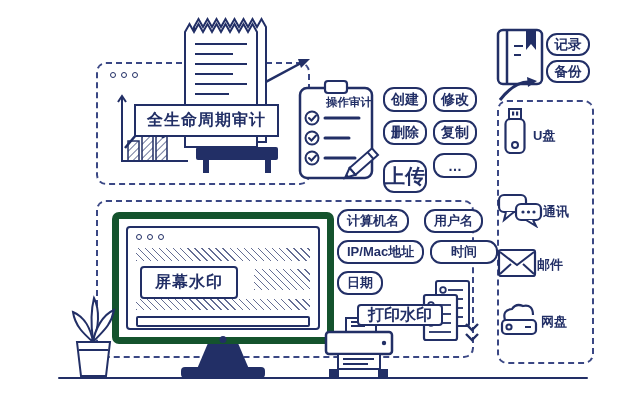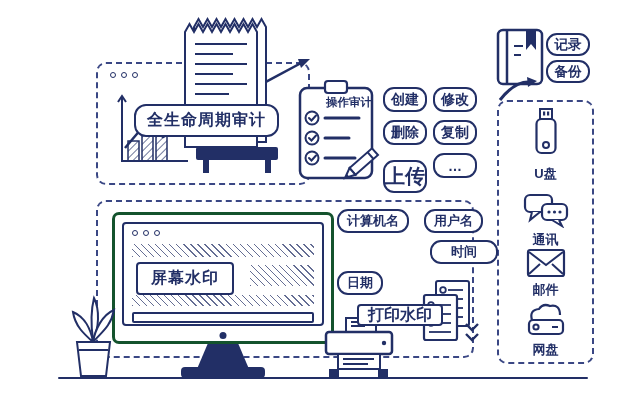--- a/index.html
+++ b/index.html
@@ -10,29 +10,29 @@
   svg.abs{display:block;overflow:visible}
   .panel-dashed{position:absolute;border:2px dashed #3a4784;border-radius:10px;background:transparent;z-index:0}
   .tag{position:absolute;display:inline-flex;align-items:center;justify-content:center;
        background:#fff;border:2px solid #222f66;border-radius:11px;color:#222f66;
        font-weight:700;white-space:nowrap;z-index:3}
   .hatch{position:absolute;background-image:repeating-linear-gradient(45deg,
          rgba(34,47,102,.7) 0,rgba(34,47,102,.7) 1px,transparent 1px,transparent 5px)}
   .win-dots{position:absolute;display:flex;gap:5px;z-index:2}
   .win-dots i{width:6px;height:6px;border:1.5px solid #222f66;border-radius:50%;display:block;background:#fff}
   .floor{position:absolute;left:58px;top:377px;width:530px;border-top:2.5px solid #222f66;border-radius:2px;z-index:0}
-  .monitor{position:absolute;left:112px;top:212px;width:222px;height:132px;border:3px solid #14532d;
+  .monitor{position:absolute;left:112px;top:212px;width:222px;height:132px;border:7px solid #14532d;
            border-radius:7px;background:#fff;z-index:2}
   .screen-inner{position:absolute;left:7px;top:7px;right:7px;height:104px;border:2px solid #222f66;border-radius:4px;background:#fff}
   .monitor-dot{position:absolute;left:50%;transform:translateX(-50%);top:117px;width:7px;height:7px;border-radius:50%;background:#222f66}
   .stand{position:absolute;left:197px;top:342px;width:52px;height:27px;background:#222f66;
          clip-path:polygon(22% 0,78% 0,100% 100%,0 100%);z-index:1}
   .stand-base{position:absolute;left:181px;top:367px;width:84px;height:11px;background:#222f66;border-radius:4px;z-index:1}
   .strip{position:absolute;border:2px solid #222f66;background:#fff;border-radius:2px}
-  .channel{position:absolute;left:497px;width:97px;display:flex;flex-direction:column;align-items:center;z-index:2}
+  .channel{position:absolute;left:497px;width:97px;display:flex;flex-direction:row;align-items:center;z-index:2}
   .channel-label{font-size:13px;font-weight:700;margin-top:3px;color:#222f66}
   .illu{z-index:2}
   .title-overlay{position:absolute;text-align:right;font-weight:700;color:#222f66;z-index:3}
 </style>
 </head>
 <body>
 
 <div class="scene">
 
   <div class="floor"></div>
@@ -65,21 +65,21 @@
     </g>
     <g>
       <rect x="33" y="127" width="11" height="20" fill="url(#hatch-bars)" stroke="#222f66" stroke-width="1.5"></rect>
       <rect x="47" y="113" width="11" height="34" fill="url(#hatch-bars)" stroke="#222f66" stroke-width="1.5"></rect>
       <rect x="61" y="121" width="11" height="26" fill="url(#hatch-bars)" stroke="#222f66" stroke-width="1.5"></rect>
       <path d="M27,84 L27,147 L93,147" fill="none" stroke="#222f66" stroke-width="2"></path>
       <polyline points="23,88 27,82 31,88" fill="none" stroke="#222f66" stroke-width="2"></polyline>
     </g>
   </svg>
 
-  <div class="tag" style="left:134px;top:104px;padding:4px 11px;font-size:16px;letter-spacing:1px;border-radius:12px">全生命周期审计</div>
+  <div class="tag" style="left:134px;top:104px;padding:4px 11px;font-size:16px;letter-spacing:1px;border-radius:0">全生命周期审计</div>
 
   <svg class="abs illu" style="left:293px;top:76px" width="92" height="112" viewBox="0 0 92 112">
     <rect x="7" y="12" width="72" height="90" rx="7" fill="#fff" stroke="#222f66" stroke-width="2.5"></rect>
     <rect x="32" y="5" width="22" height="12" rx="3" fill="#fff" stroke="#222f66" stroke-width="2.2"></rect>
     <g stroke="#222f66" fill="none" stroke-width="2" stroke-linecap="round">
       <circle cx="19" cy="42" r="6.5"></circle>
         <polyline points="16,42 18.5,44.5 23,39.5"></polyline>
       <circle cx="19" cy="62" r="6.5"></circle>
         <polyline points="16,62 18.5,64.5 23,59.5"></polyline>
       <circle cx="19" cy="82" r="6.5"></circle>
@@ -189,20 +189,21 @@
       <path d="M27,52 C25,38 25,22 28,10 C34,22 33,40 27,52 Z"></path>
       <path d="M27,54 C18,46 9,38 7,24 C19,29 25,42 27,54 Z"></path>
       <path d="M27,54 C36,44 45,38 48,22 C36,27 29,42 27,54 Z"></path>
       <path d="M11,54 H44 L40,88 H15 Z"></path>
       <line x1="13" y1="62" x2="42" y2="62"></line>
     </g>
   </svg>
 
   <div class="tag" style="left:337px;top:209px;height:24px;padding:0 8px;font-size:13px">计算机名</div>
   <div class="tag" style="left:424px;top:209px;height:24px;padding:0 8px;font-size:13px">用户名</div>
+  <div class="tag" style="left:337px;top:240px;height:24px;padding:0 8px;font-size:13px">IP/Mac地址</div>
   <div class="tag" style="left:430px;top:240px;height:24px;padding:0 19px;font-size:13px">时间</div>
   <div class="tag" style="left:337px;top:271px;height:24px;padding:0 8px;font-size:13px">日期</div>
 
   <div class="tag" style="left:357px;top:304px;height:22px;padding:0 9px;font-size:16px;border-radius:4px">打印水印</div>
 
   <svg class="abs illu" style="left:316px;top:316px" width="92" height="64" viewBox="0 0 92 64">
     <rect x="30" y="2" width="30" height="14" fill="#fff" stroke="#222f66" stroke-width="2"></rect>
     <path d="M35,6 H55 M35,10 H49" stroke="#222f66" stroke-width="1.8" fill="none"></path>
     <rect x="10" y="16" width="66" height="22" rx="3" fill="#fff" stroke="#222f66" stroke-width="2.5"></rect>
     <circle cx="68" cy="27" r="2.2" fill="#222f66"></circle>

